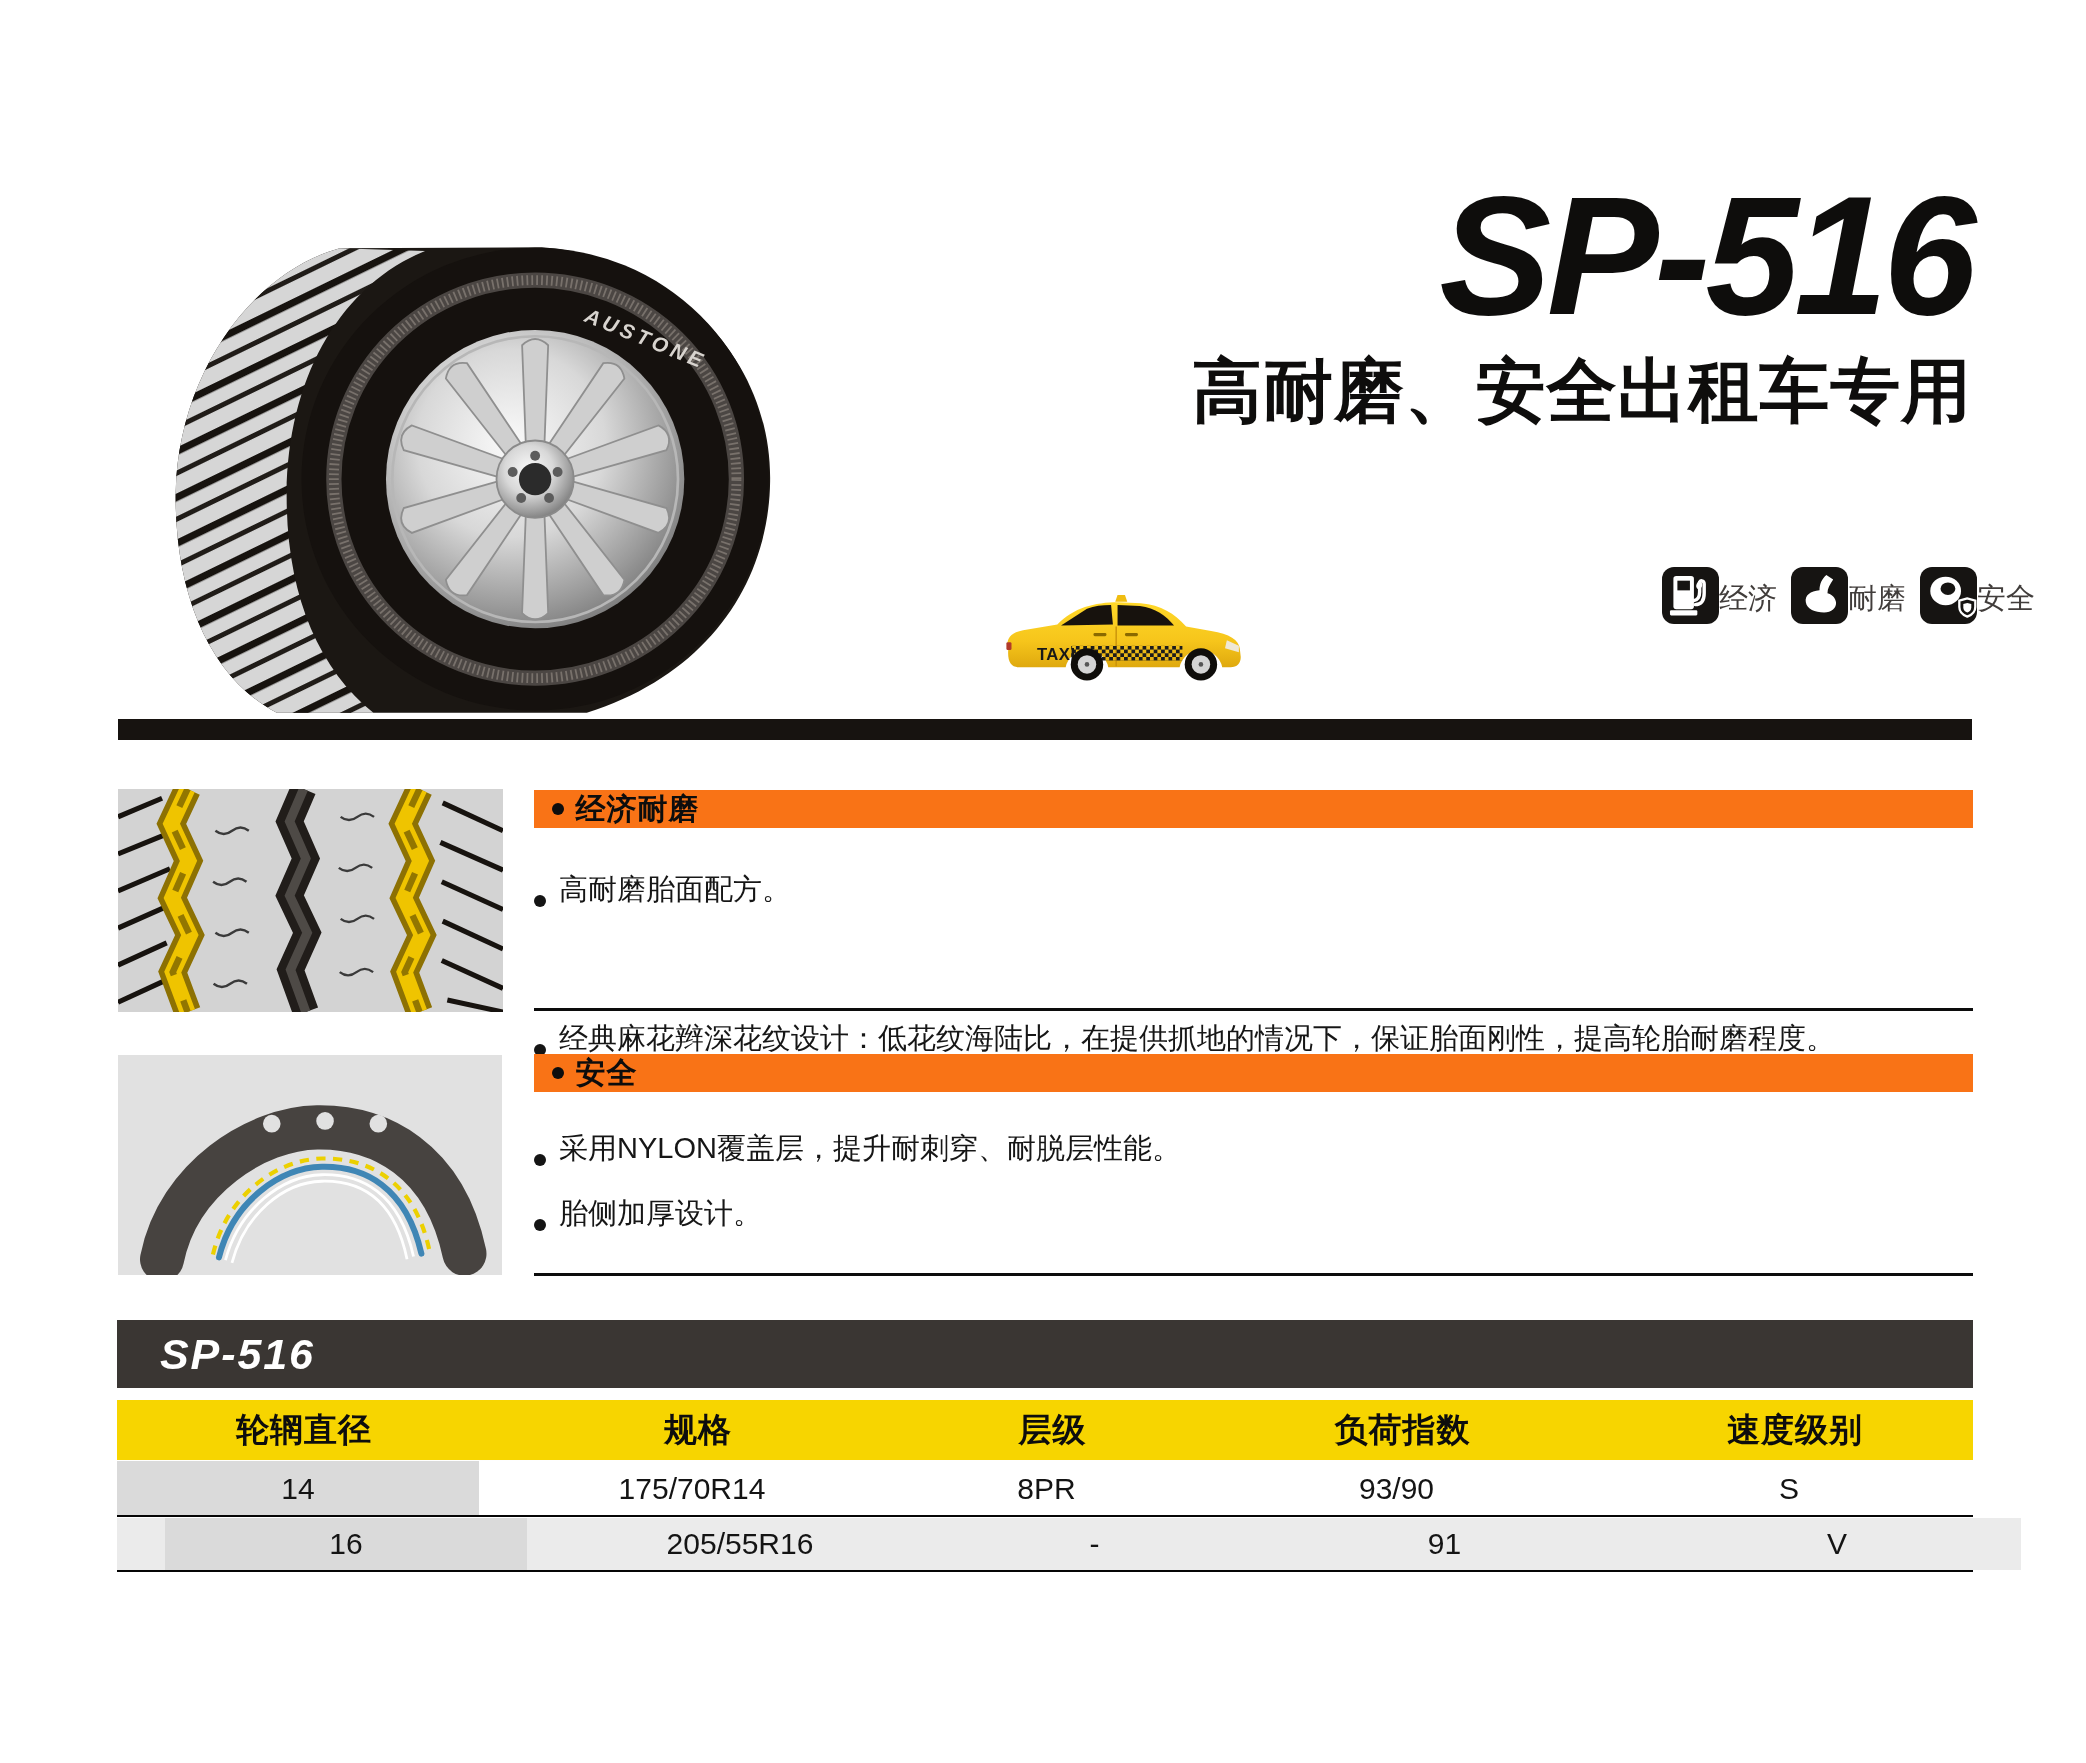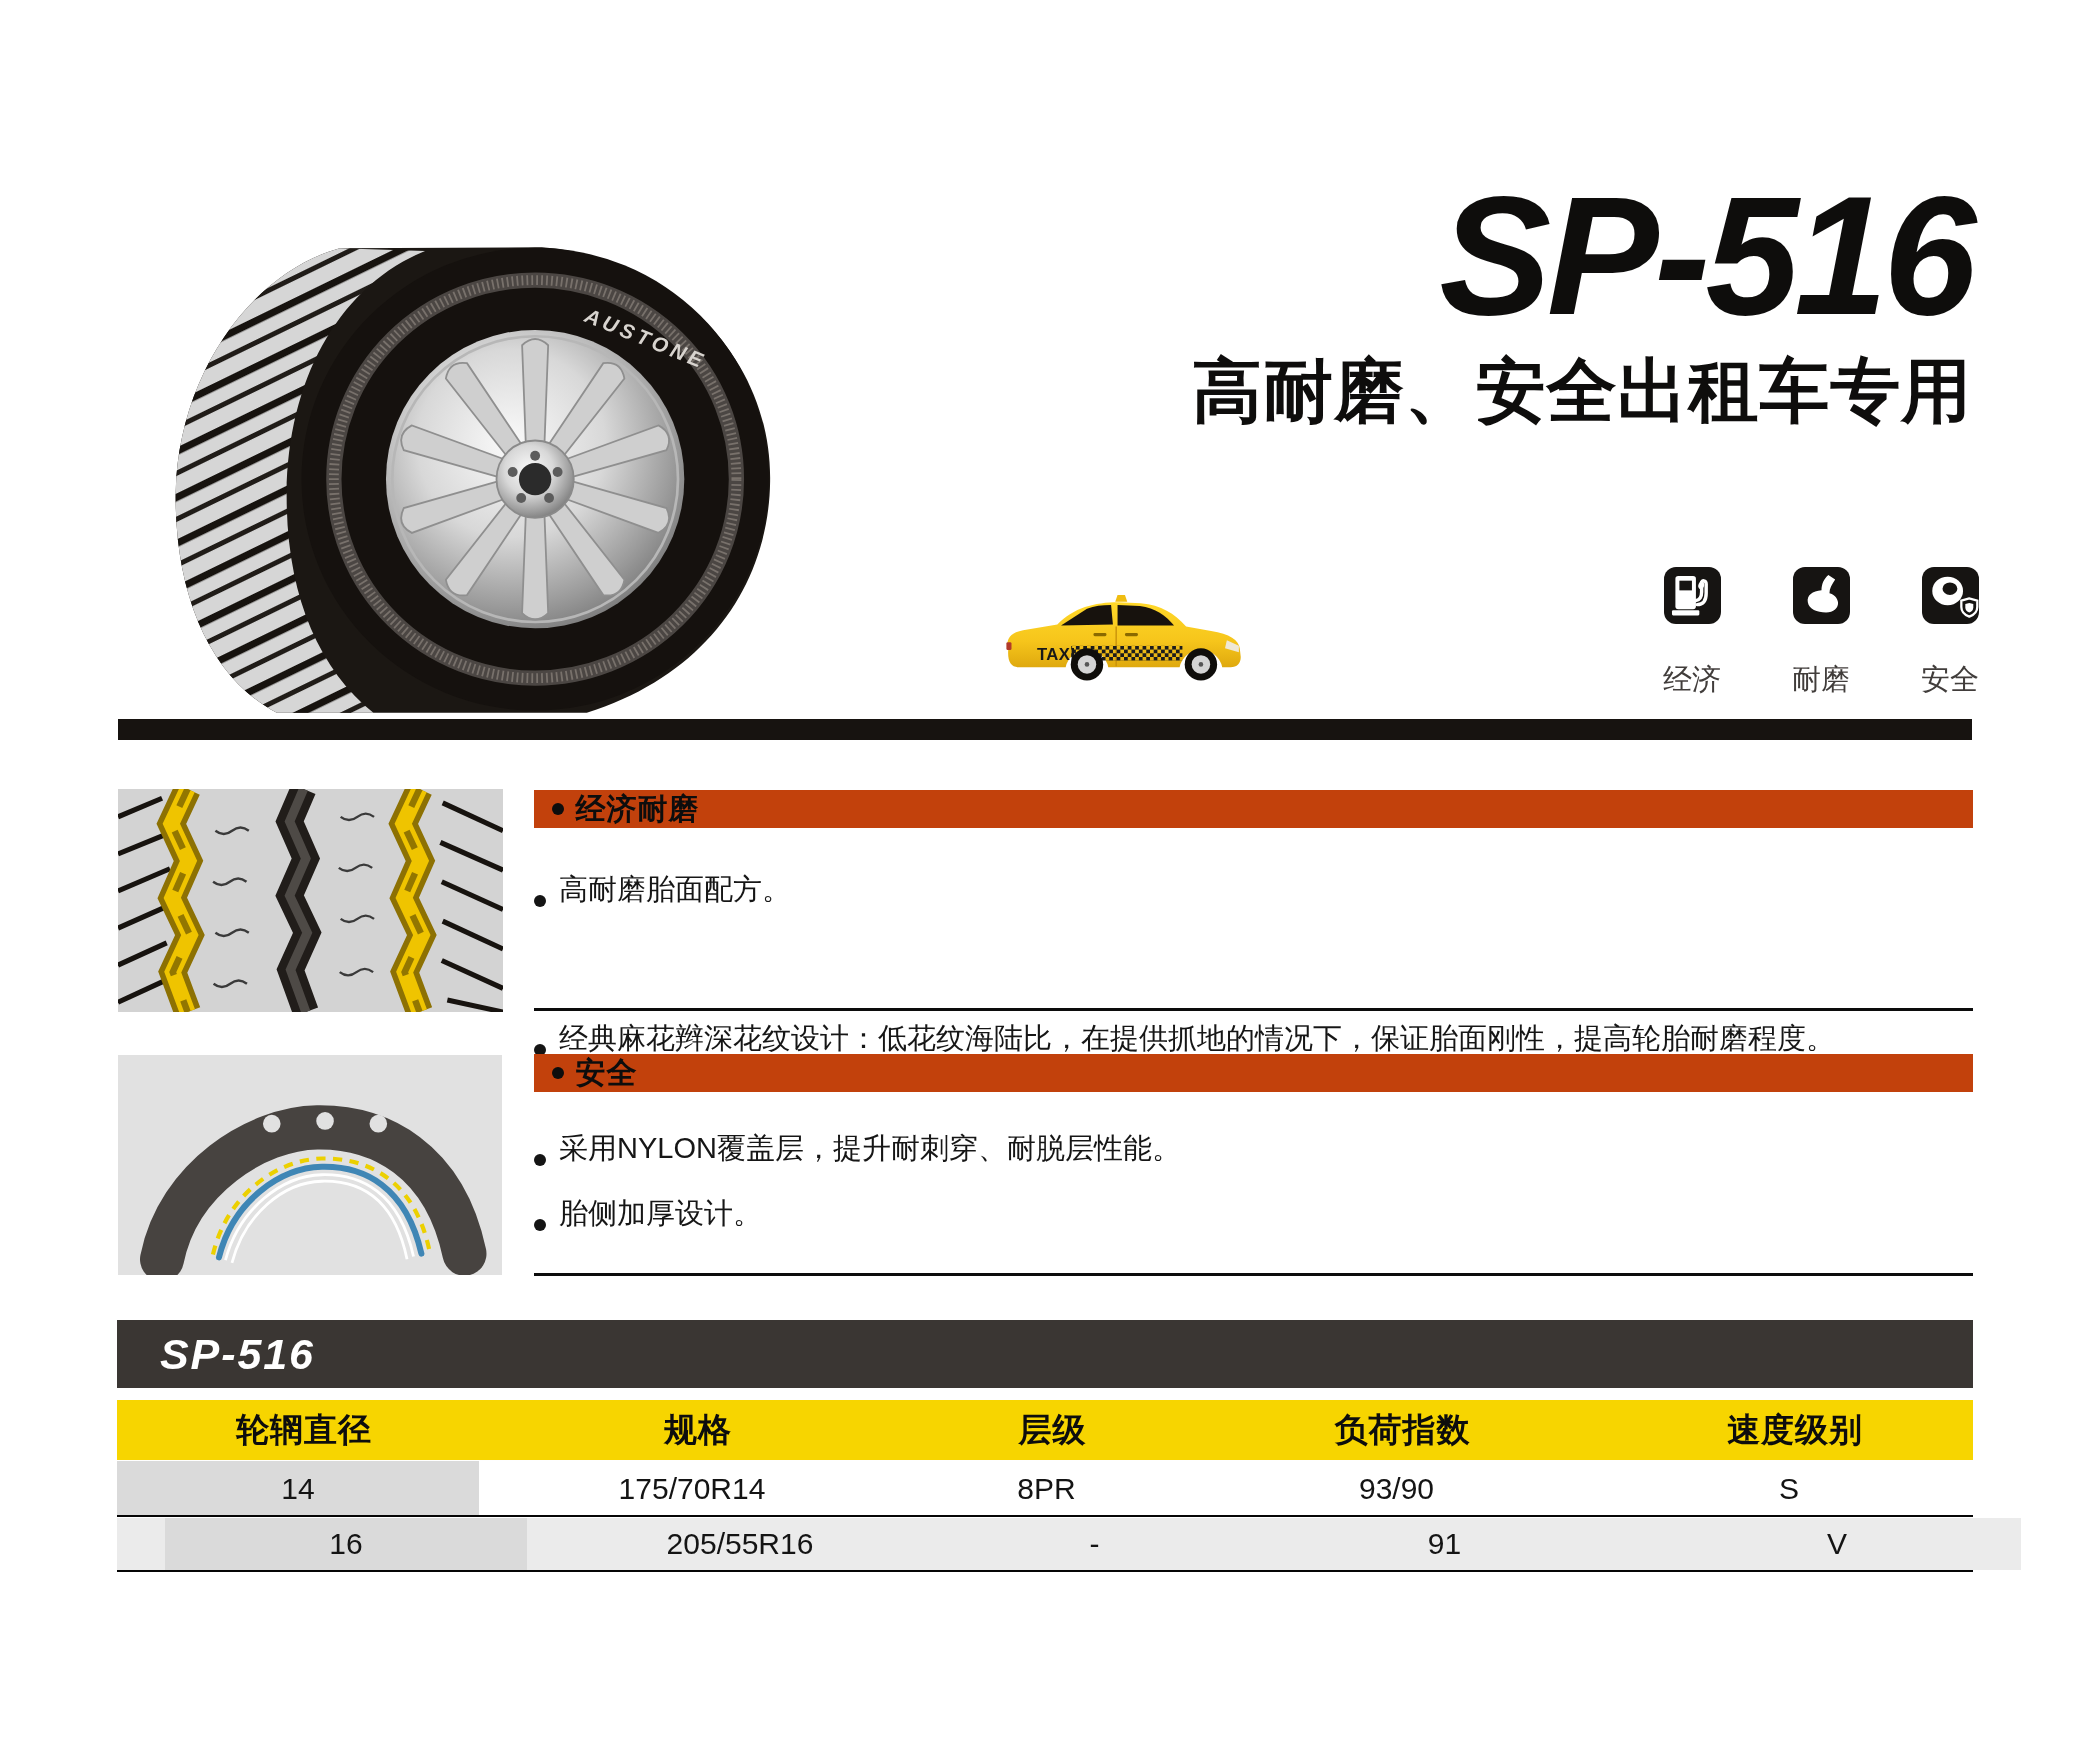--- a/index.html
+++ b/index.html
@@ -8,29 +8,29 @@
   .abs{position:absolute;}
 
   
   .product-title{top:172px;right:115px;font-size:168px;line-height:1;font-weight:bold;
                  font-style:italic;letter-spacing:-4.6px;color:#0e0d0c;white-space:nowrap;}
   .product-subtitle{top:353px;right:115px;font-size:70px;line-height:1.1;font-weight:bold;
                     color:#0e0d0c;white-space:nowrap;letter-spacing:0.9px;}
   .hero-tire{left:117px;top:241px;width:688px;height:483px;}
   .taxi{left:1001px;top:594px;width:247px;height:88px;}
   .features{top:567px;right:108px;display:flex;gap:70px;}
-  .feature{display:flex;flex-direction:column;align-items:flex-end;width:59px;gap:24px;}
+  .feature{display:flex;flex-direction:row;align-items:flex-start;width:59px;}
   .feature .tile{width:57px;height:57px;background:#161412;border-radius:12px;
                  display:flex;align-items:center;justify-content:center;}
   .feature .lbl{margin-top:16.7px;font-size:29px;color:#413d3b;line-height:1;white-space:nowrap;}
   .hero-bar{left:118px;top:719px;width:1854px;height:21px;background:#171310;}
 
   
   .panel-img{left:118px;background:#e1e1e1;}
-  .sec-head{left:534px;width:1439px;height:38px;background:#c2410c;display:flex;
+  .sec-head{left:534px;width:1439px;height:38px;background:#f97316;display:flex;
             align-items:center;padding-left:17.6px;box-sizing:border-box;gap:12px;}
   .sec-head .dot{width:12px;height:12px;border-radius:50%;background:#0d0d0d;flex:0 0 auto;}
   .sec-head .txt{font-size:30px;font-weight:bold;color:#0d0d0d;letter-spacing:0.9px;}
   .bullet{left:534px;width:1439px;display:flex;gap:13px;align-items:flex-end;}
   .bullet .dot{width:12px;height:12px;border-radius:50%;background:#141414;flex:0 0 auto;margin-top:9.3px;}
   .bullet .txt{font-size:29px;line-height:1.25;color:#161616;}
   .divider{left:534px;width:1439px;height:3.2px;background:#0c0c0c;}
 
   
   .tbl-title{left:117px;top:1320px;width:1856px;height:68px;background:#3a3633;display:flex;

